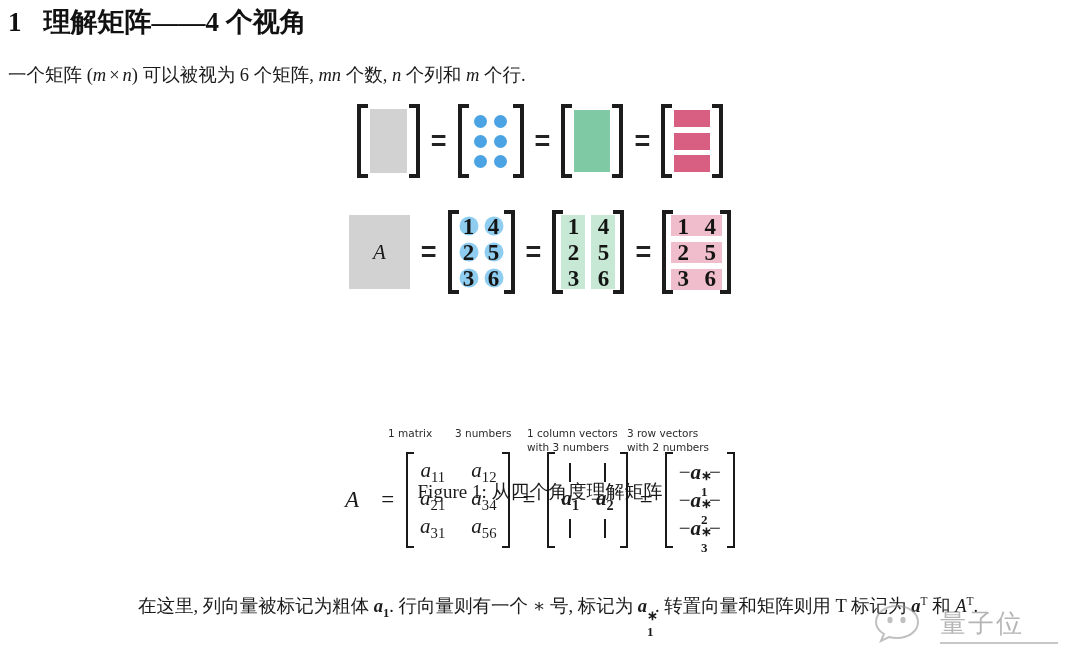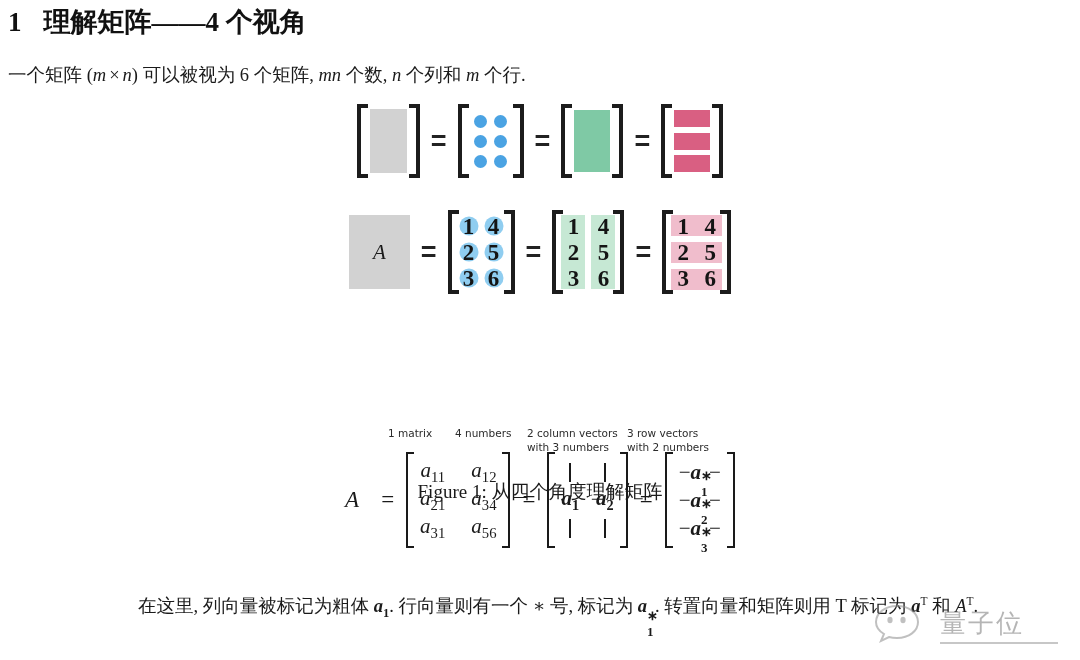--- a/index.html
+++ b/index.html
@@ -527,22 +527,22 @@
           <div class="d">2</div>
           <div class="d">5</div>
           <div class="d">3</div>
           <div class="d">6</div>
         </div>
       </div>
     </div>
 
     <div class="fig-labels">
       <div class="fig-label" style="left:388px; top:0px;">1 matrix</div>
-      <div class="fig-label" style="left:455px; top:0px;">4 numbers</div>
-      <div class="fig-label" style="left:527px; top:0px;">2 column vectors
+      <div class="fig-label" style="left:455px; top:0px;">3 numbers</div>
+      <div class="fig-label" style="left:527px; top:0px;">1 column vectors
 with 3 numbers</div>
       <div class="fig-label" style="left:627px; top:0px;">3 row vectors
 with 2 numbers</div>
     </div>
 
     <div class="fig-caption">Figure 1: 从四个角度理解矩阵</div>
   </div>
 
   <div class="display-eq">
 

